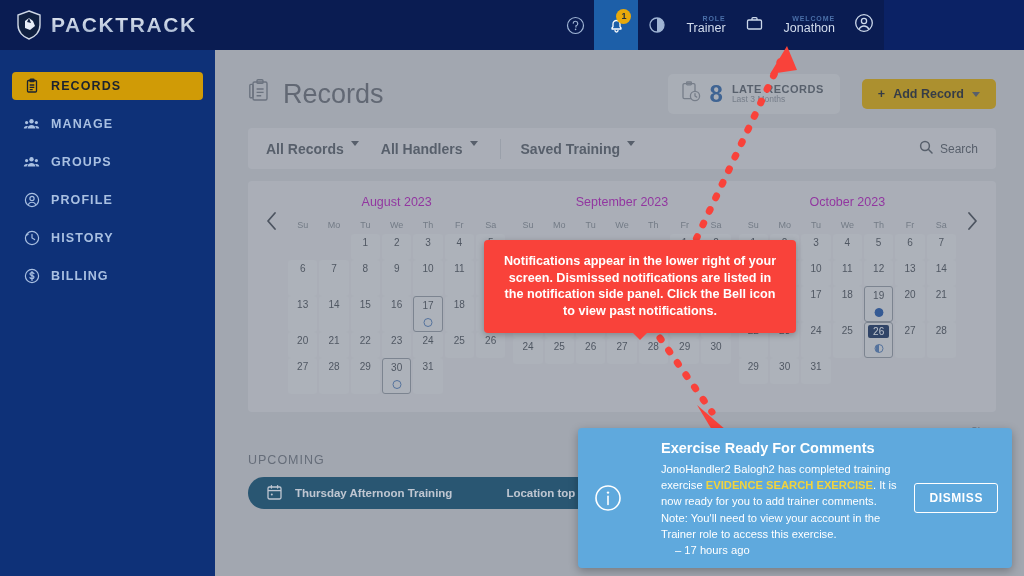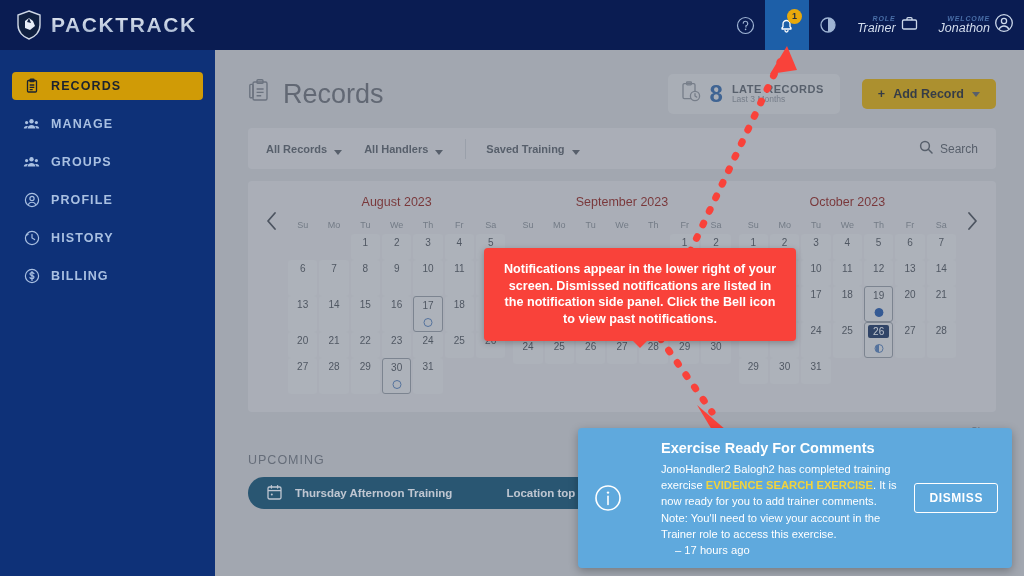--- a/index.html
+++ b/index.html
@@ -11,21 +11,21 @@
   }
   #app {
     position: relative;
     width: 1024px; height: 576px;
     overflow: hidden;
   }
 
   
   .topbar {
     position: absolute; top: 0; left: 0;
-    width: 1024px; height: 50px;
+    width: 884px; height: 50px;
     background: #0a1c52;
     display: flex; align-items: center;
     z-index: 20;
   }
   .logo-zone {
     width: 215px; height: 50px;
     display: flex; align-items: center;
     padding-left: 16px;
     gap: 9px;
   }
@@ -67,25 +67,24 @@
     width: 15px; height: 15px;
     border-radius: 50%;
     background: #e8a90b;
     color: #24303f;
     font-size: 9px; font-weight: 700;
     display: flex; align-items: center; justify-content: center;
     line-height: 1;
   }
   .tb-group {
     display: flex; align-items: center;
-    gap: 4px;
+    gap: 19px;
     padding: 0 10px;
     height: 50px;
     color: #ccd8ea;
-    font-style: italic;
   }
   .tb-label { text-align: right; line-height: 1.05; }
   .tb-label .tb-cap {
     display: block;
     font-size: 7px;
     letter-spacing: 0.9px;
     color: #4a6fa8;
     font-weight: 700;
   }
   .tb-label .tb-val {
@@ -192,23 +191,23 @@
   .filter-bar {
     margin: 8px 28px 0 33px;
     height: 41px;
     background: #c4c8d0;
     border-radius: 4px;
     display: flex; align-items: center;
     padding: 0 18px;
     gap: 0;
   }
   .filter-item {
-    display: flex; align-items: flex-end;
+    display: flex; align-items: flex-start;
     gap: 7px;
-    font-size: 11px;
+    font-size: 14px;
     font-weight: 700;
     color: #4e5663;
     padding-right: 22px;
   }
   .filter-sep {
     width: 1px; height: 20px;
     background: #aeb3bd;
     margin-right: 20px;
   }
   .caret {
@@ -243,21 +242,21 @@
     font-size: 22px;
     line-height: 1;
   }
   .month {
     flex: 1;
     padding: 0 4px;
   }
   .month-title {
     text-align: center;
     font-size: 12.5px;
-    color: #7f1d1d;
+    color: #a21caf;
     margin-bottom: 11px;
   }
   .dow-row, .date-row {
     display: grid;
     grid-template-columns: repeat(7, 1fr);
     gap: 2px;
   }
   .dow {
     text-align: center;
     font-size: 9px;
@@ -341,21 +340,21 @@
     top: 50px; left: 215px;
     width: 809px; height: 526px;
     background: rgba(110,116,126,0.30);
     z-index: 30;
     pointer-events: none;
   }
 
   
   .tooltip {
     position: absolute;
-    left: 484px; top: 248px;
+    left: 484px; top: 240px;
     width: 312px;
     background: #f9423a;
     border-radius: 4px;
     padding: 13px 14px 14px 14px;
     color: #ffffff;
     font-size: 12.6px;
     font-weight: 700;
     line-height: 1.32;
     text-align: center;
     z-index: 42;

